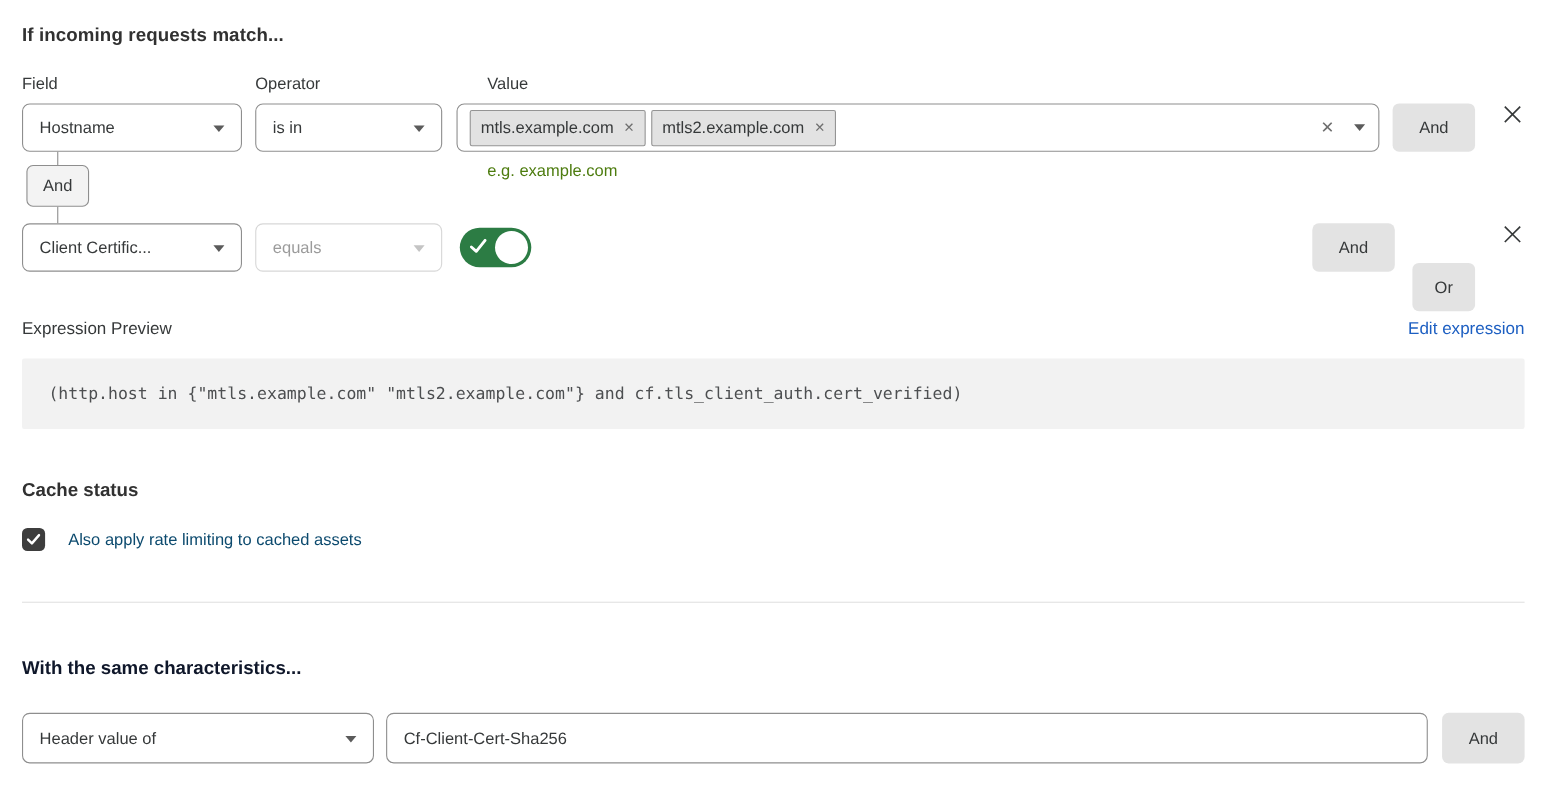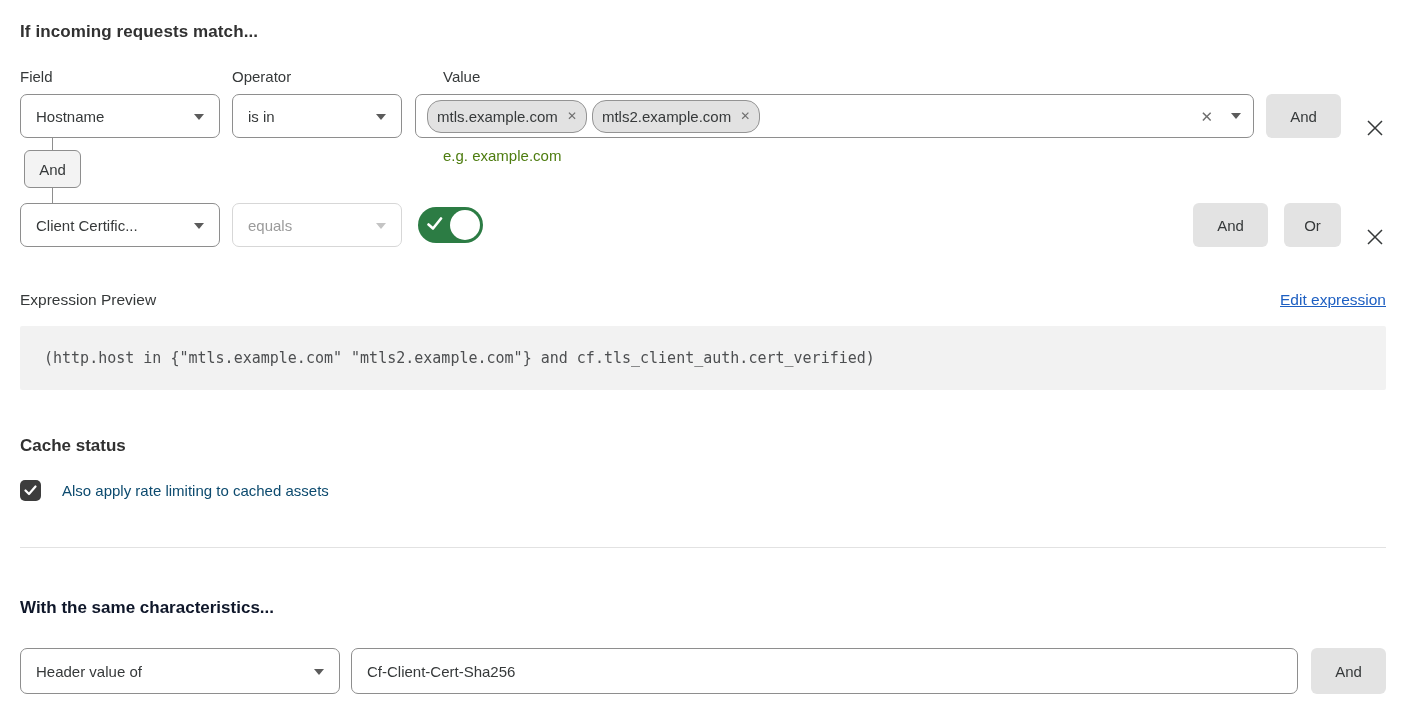--- a/index.html
+++ b/index.html
@@ -27,21 +27,21 @@
     display: flex;
     margin-top: 26px;
     margin-bottom: 9px;
     font-size: 15px;
     color: #36393a;
   }
   .labels-row .lbl-field { width: 212px; }
   .labels-row .lbl-operator { width: 211px; }
   .labels-row .lbl-value { flex: 1; }
 
-  .rule-row { display: flex; align-items: flex-end; height: 44px; }
+  .rule-row { display: flex; align-items: flex-start; height: 44px; }
 
   .select {
     position: relative;
     height: 44px;
     border: 1px solid #8e8e8e;
     border-radius: 7px;
     background: #fff;
     display: flex;
     align-items: center;
     padding: 0 34px 0 15px;
@@ -80,21 +80,21 @@
     align-items: center;
     padding: 0 12px 0 6px;
     position: relative;
   }
   .tag {
     display: inline-flex;
     align-items: center;
     gap: 9px;
     background: #e2e2e2;
     border: 1px solid #949494;
-    border-radius: 14px;
+    border-radius: 2px;
     padding: 0 9px;
     height: 33px;
     font-size: 15px;
     color: #36393a;
     margin-left: 5px;
     white-space: nowrap;
   }
   .tag .tag-x {
     font-size: 12px;
     color: #6f6f6f;
@@ -200,21 +200,20 @@
   .expr-header {
     display: flex;
     justify-content: space-between;
     align-items: baseline;
     margin-top: 44px;
   }
   .expr-label { font-size: 15.5px; color: #36393a; }
   .expr-link {
     font-size: 15.5px;
     color: #1d5fc2;
-    text-decoration: underline;
     cursor: pointer;
   }
   .code-block {
     margin-top: 17px;
     height: 64px;
     background: #f2f2f2;
     border-radius: 2px;
     display: flex;
     align-items: center;
     padding: 0 24px;

